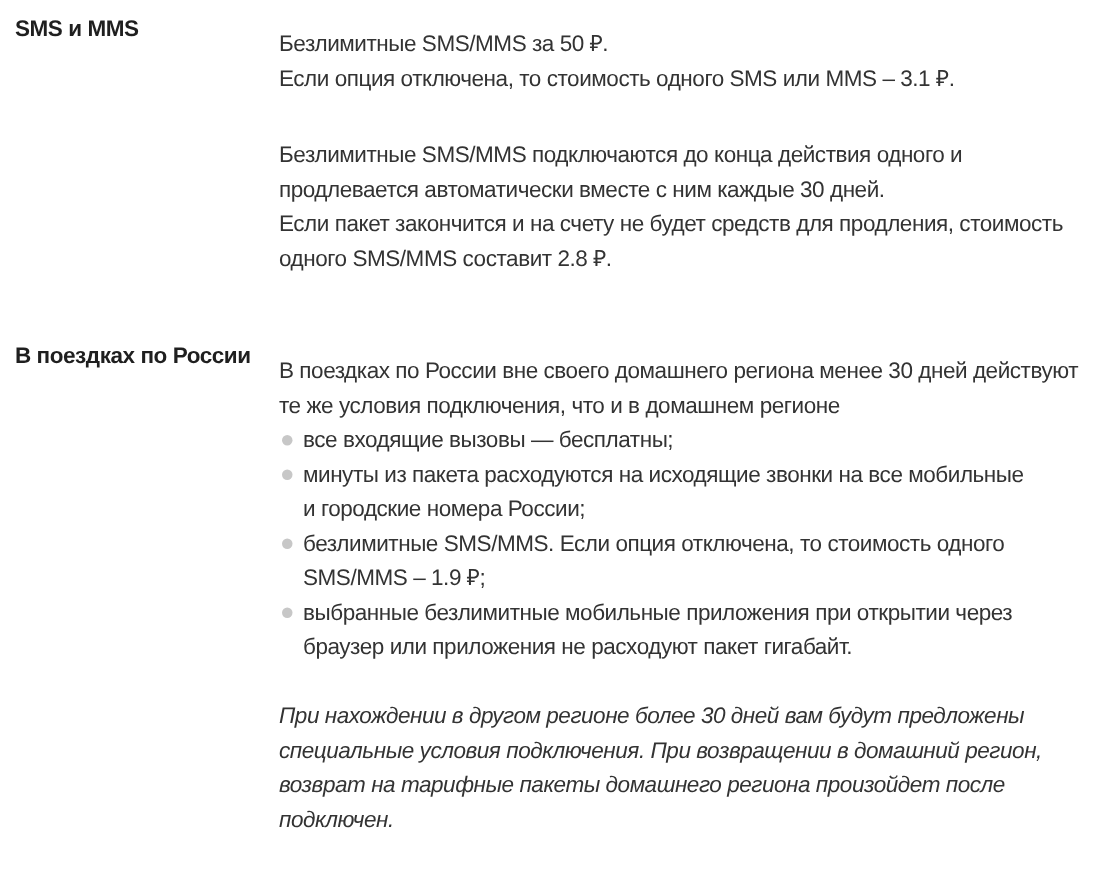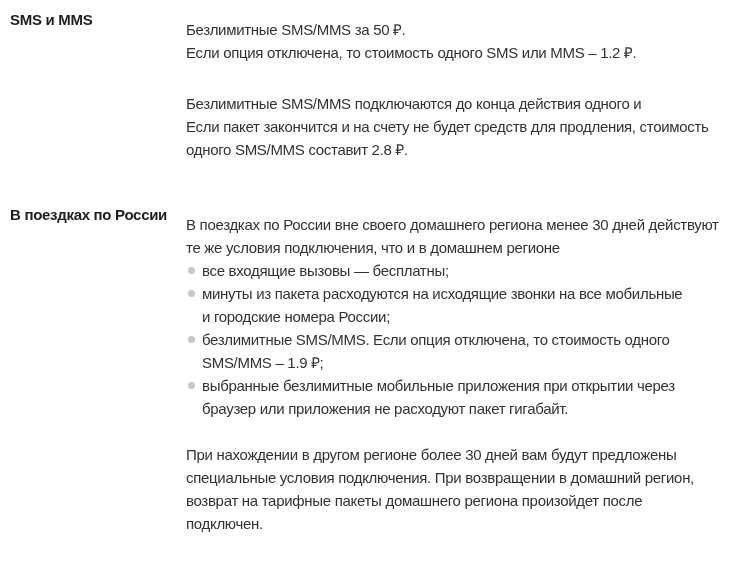--- a/index.html
+++ b/index.html
@@ -39,21 +39,21 @@
     line-height: 23px;
     letter-spacing: -0.3px;
     max-width: 556px;
     margin-top: 10px;
   }
   .ln {
     white-space: nowrap;
   }
   .block-p { margin: 0; }
   .mt28 { margin-top: 28px; }
-  .mt23 { margin-top: 23px; }
+  .mt23 { margin-top: 23px; font-style: italic; }
   .blist {
     list-style: none;
     margin: 0;
     padding: 0;
   }
   .bitem {
     position: relative;
     padding-left: 16px;
   }
   .bullet {
@@ -69,24 +69,25 @@
 </head>
 <body>
 
 <div class="page">
 
   <div class="section">
     <div class="label">SMS и MMS</div>
     <div class="content">
       <div class="block-p">
         <div class="ln">Безлимитные SMS/MMS за 50 ₽.</div>
-        <div class="ln">Если опция отключена, то стоимость одного SMS или MMS – 1.2 ₽.</div>
+        <div class="ln">Если опция отключена, то стоимость одного SMS или MMS – 3.1 ₽.</div>
       </div>
       <div class="block-p mt28">
         <div class="ln">Безлимитные SMS/MMS подключаются до конца действия одного и</div>
+        <div class="ln">продлевается автоматически вместе с ним каждые 30 дней.</div>
         <div class="ln">Если пакет закончится и на счету не будет средств для продления, стоимость</div>
         <div class="ln">одного SMS/MMS составит 2.8 ₽.</div>
       </div>
     </div>
   </div>
 
   <div class="section">
     <div class="label">В поездках по России</div>
     <div class="content">
       <div class="block-p">

